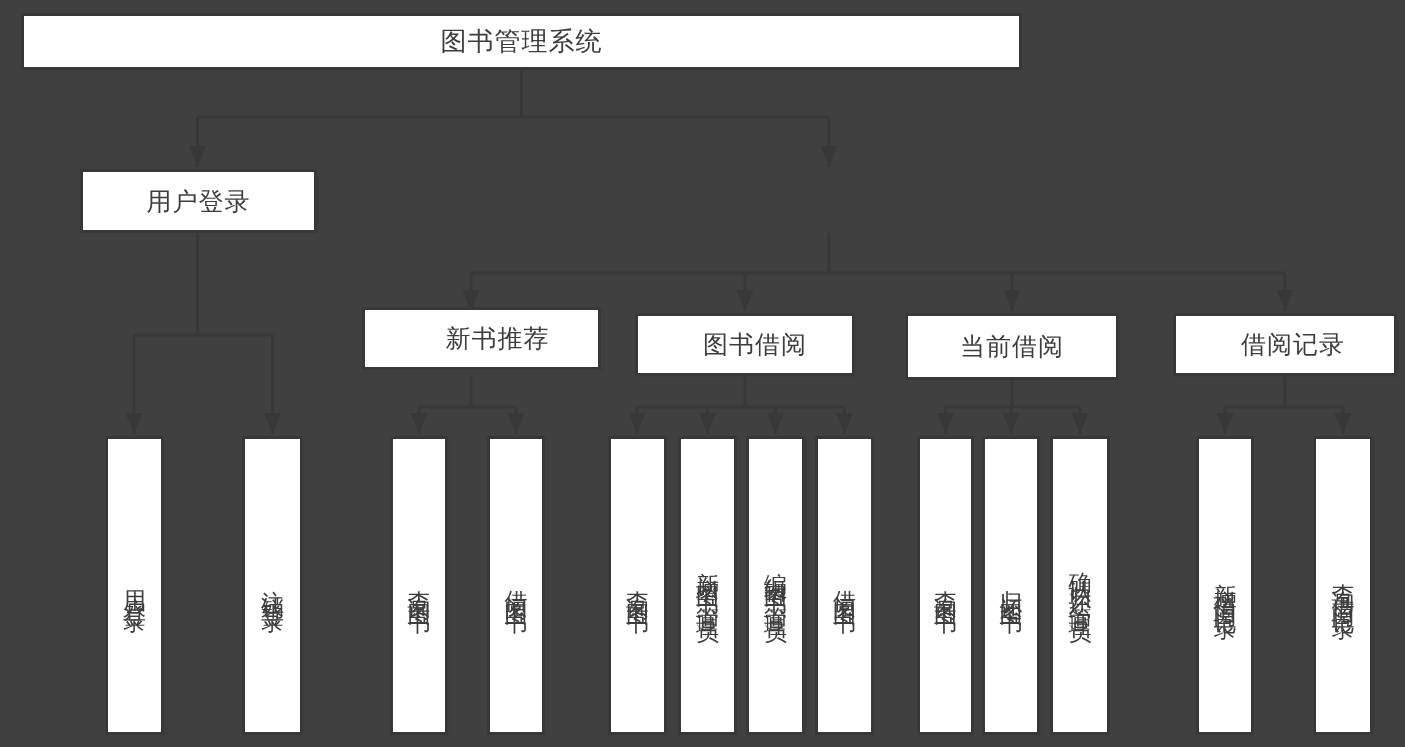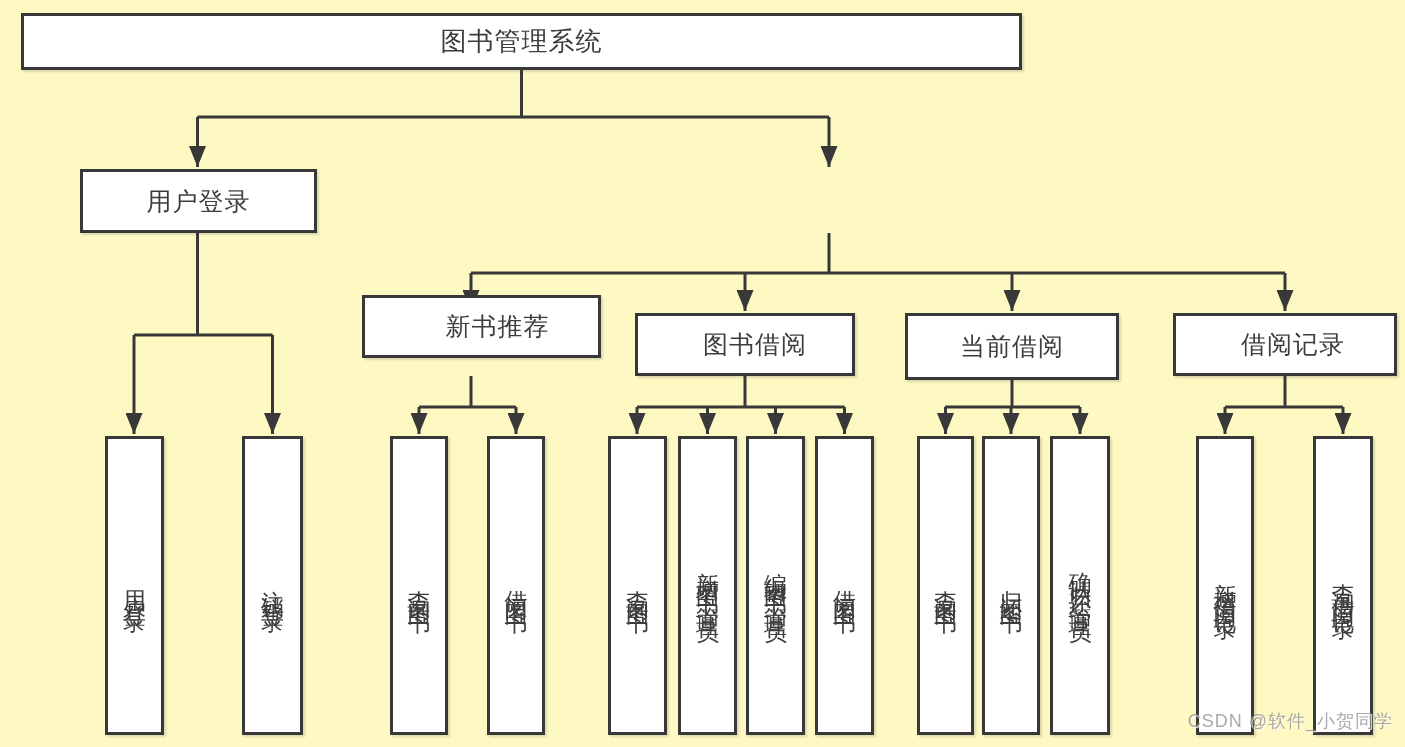--- a/index.html
+++ b/index.html
@@ -1,19 +1,19 @@
 <!DOCTYPE html>
 <html><head>
 <meta charset="utf-8">
 <style>
   html,body{margin:0;padding:0;background:#ffffff;}
   #canvas{
     position:relative;
     width:1405px;height:747px;
-    background:#fef9c3;
+    background:#404040;
     font-family:"Liberation Sans","DejaVu Sans",sans-serif;
     overflow:hidden;
   }
   #wires{position:absolute;left:0;top:0;pointer-events:none;}
   .node{
     position:absolute;
     box-sizing:border-box;
     background:#ffffff;
     border:3px solid #383838;
     box-shadow:2px 2px 2px rgba(60,60,60,0.18);
@@ -92,21 +92,21 @@
   </svg>
 
   <div class="node hbox root" style="left:21px;top:13px;width:1001px;height:57px;">
     <span>图书管理系统</span>
   </div>
 
   <div class="node hbox" style="left:80px;top:169px;width:237px;height:64px;">
     <span>用户登录</span>
   </div>
 
-  <div class="node hbox" style="left:362px;top:295px;width:239px;height:63px;padding-left:32px;">
+  <div class="node hbox" style="left:362px;top:307px;width:239px;height:63px;padding-left:32px;">
     <span>新书推荐</span>
   </div>
   <div class="node hbox" style="left:635px;top:313px;width:220px;height:63px;padding-left:20px;">
     <span>图书借阅</span>
   </div>
   <div class="node hbox" style="left:905px;top:313px;width:214px;height:67px;">
     <span>当前借阅</span>
   </div>
   <div class="node hbox" style="left:1173px;top:313px;width:224px;height:63px;padding-left:16px;">
     <span>借阅记录</span>
@@ -149,15 +149,14 @@
     <span>确认归还（管理员）</span>
   </div>
 
   <div class="node vbox" style="left:1196px;top:436px;width:58px;height:299px;">
     <span>新增借阅记录</span>
   </div>
   <div class="node vbox" style="left:1313px;top:436px;width:60px;height:299px;">
     <span>查询借阅记录</span>
   </div>
 
-  <div class="watermark">CSDN @软件_小贺同学</div>
 
 </div>
 
 </body></html>

